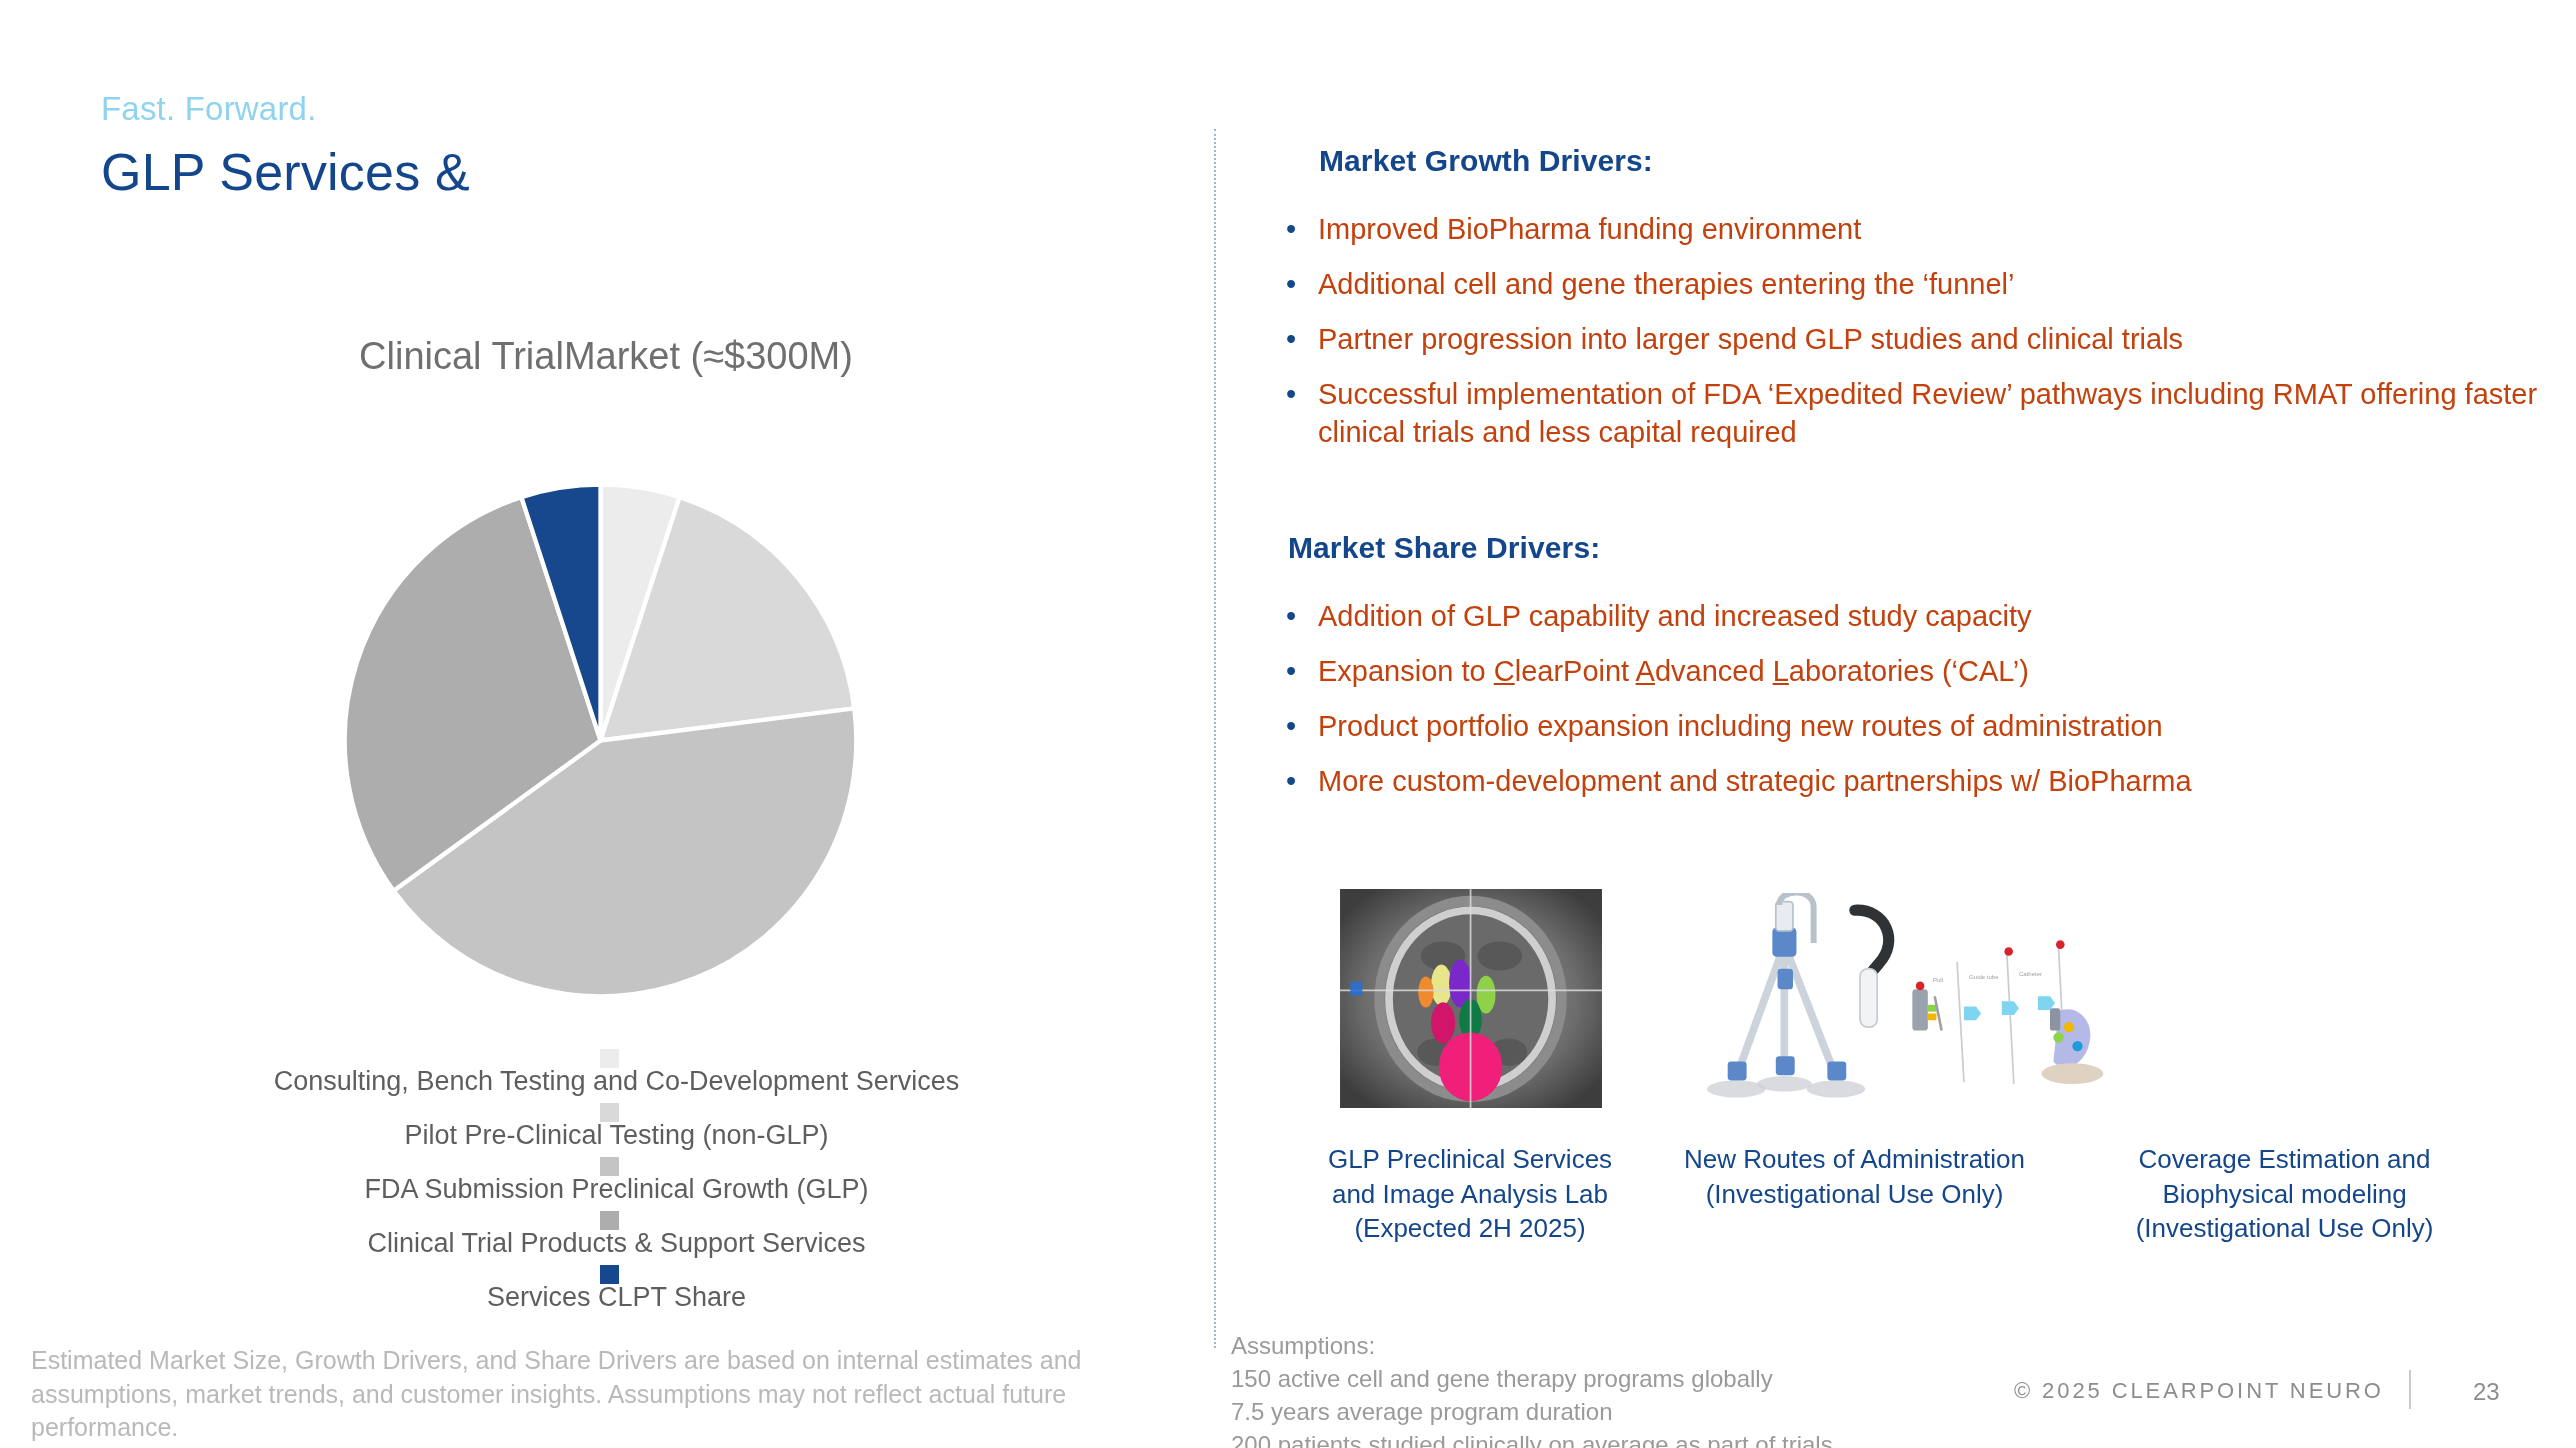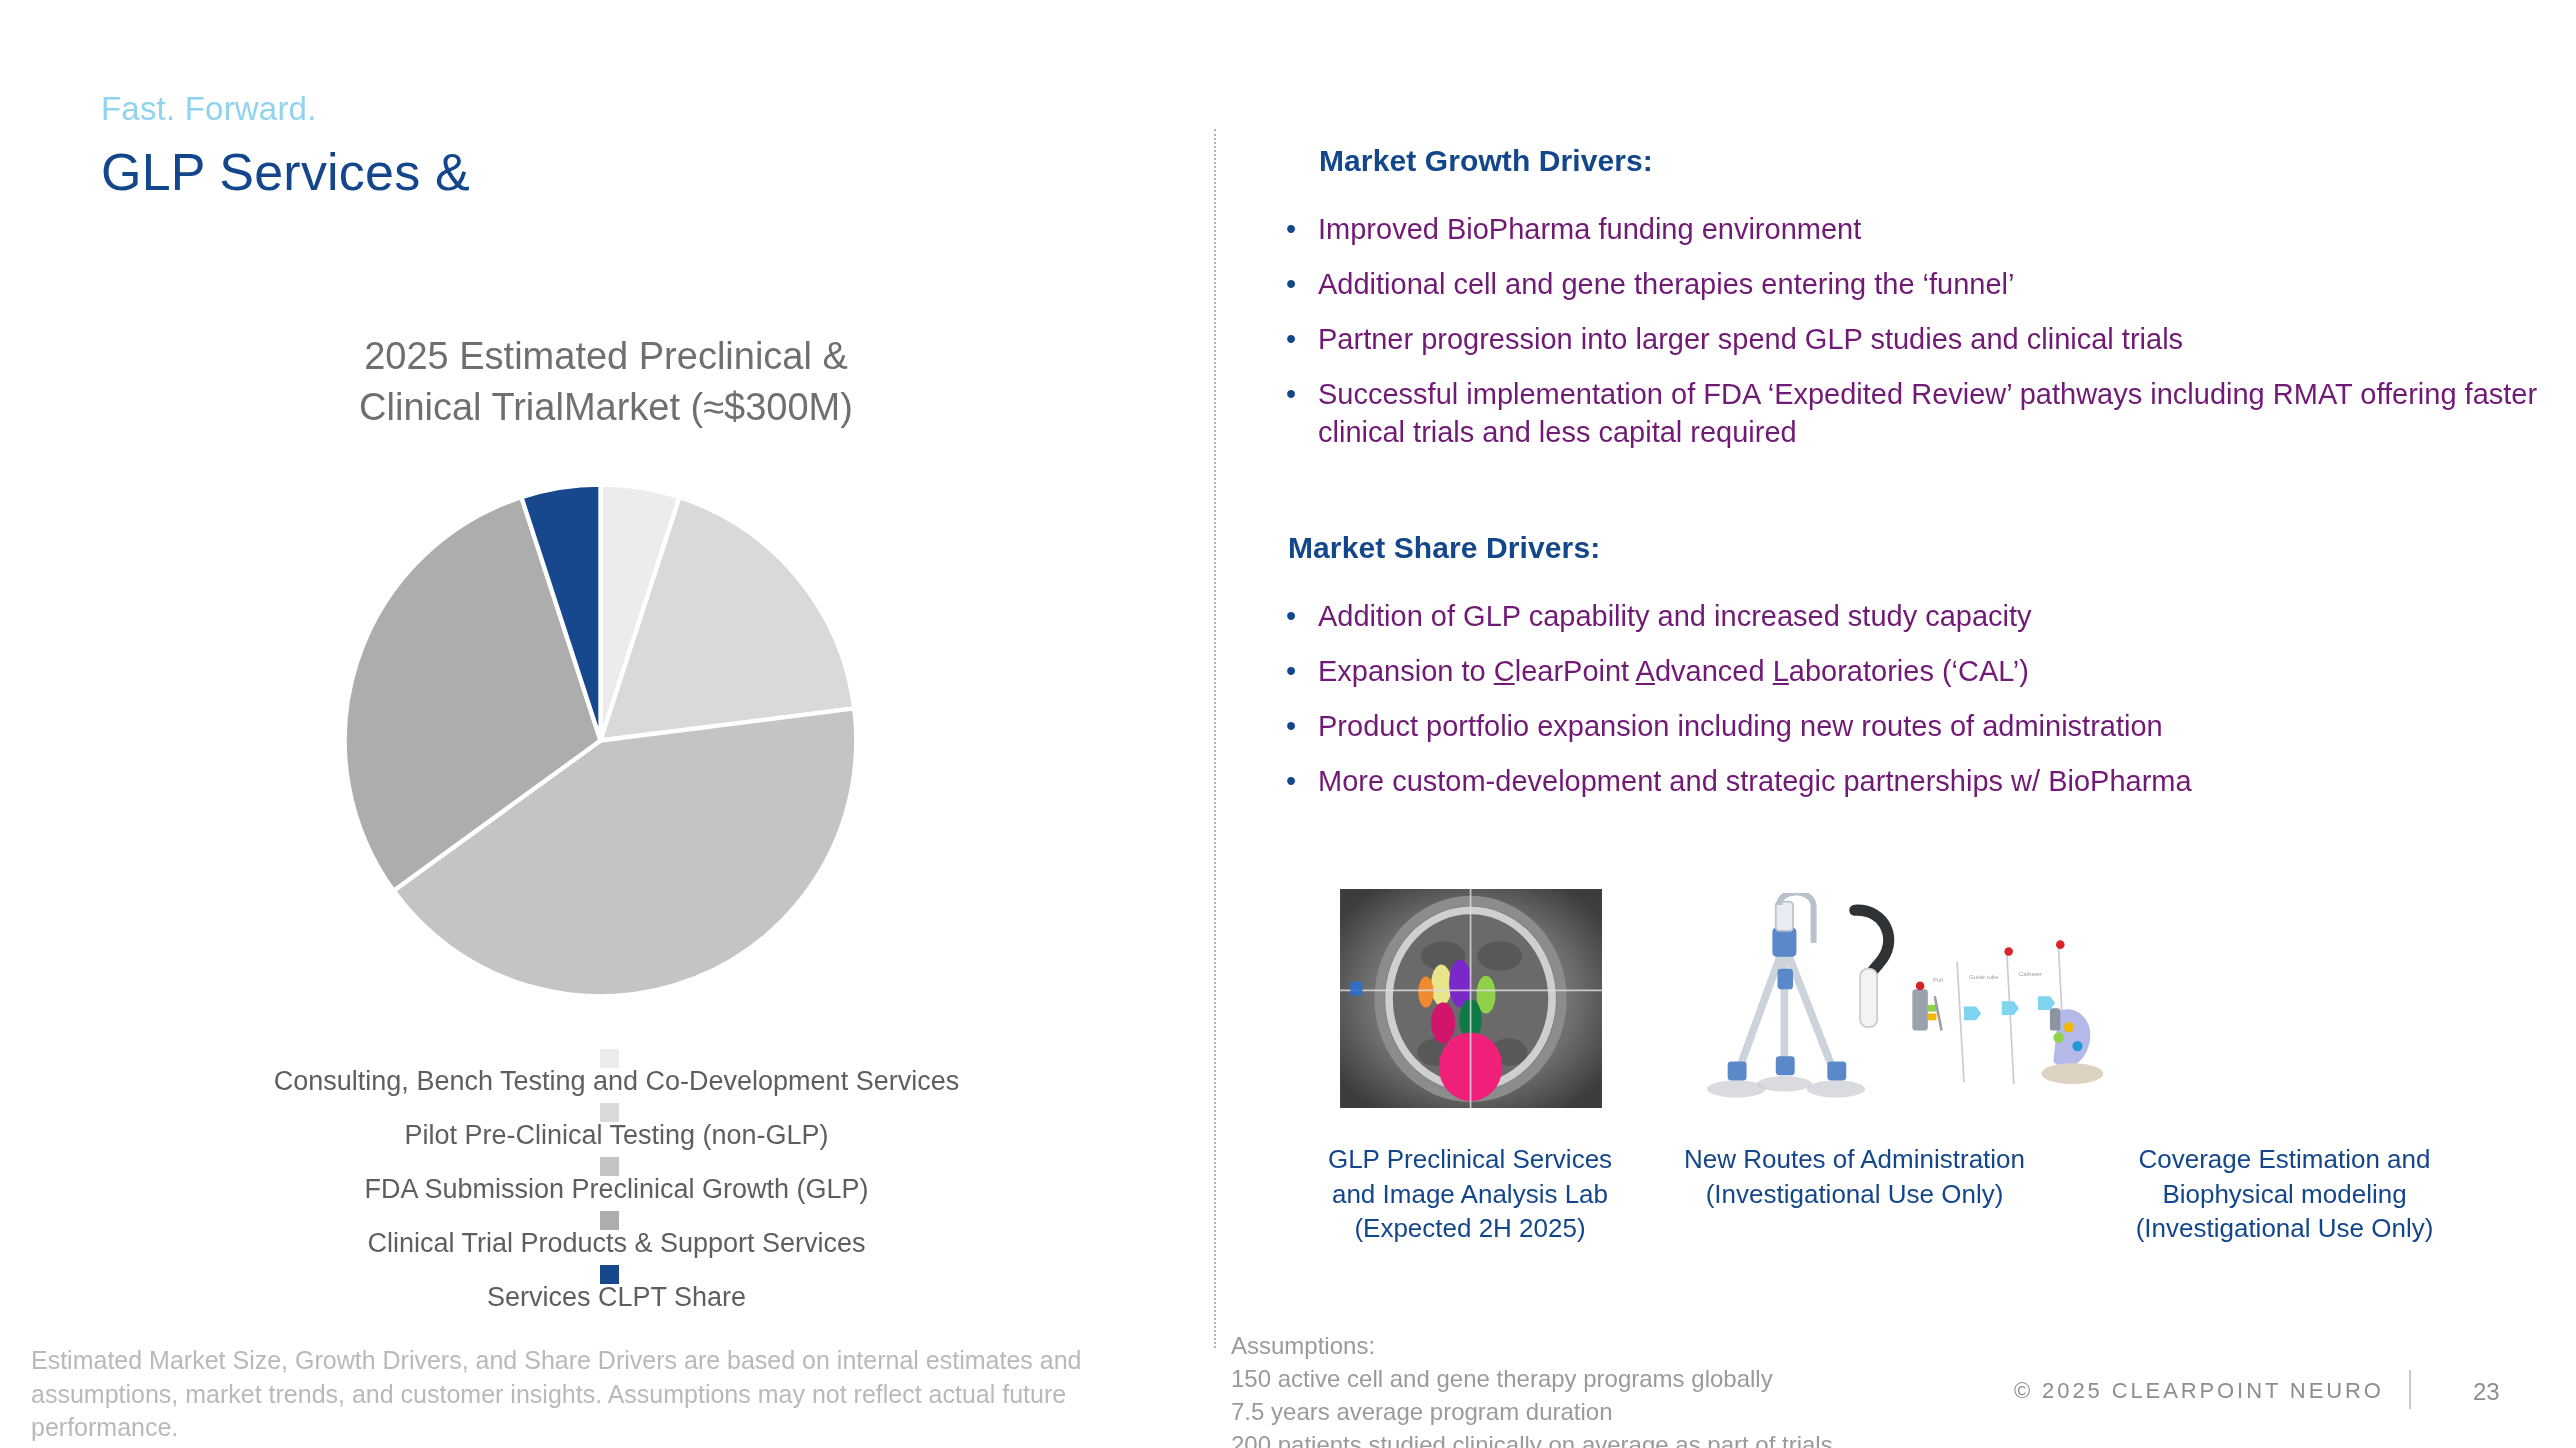--- a/index.html
+++ b/index.html
@@ -53,21 +53,21 @@
   #share-head{left:1288px;top:531px;}
 
   .bullets{position:absolute;left:1279px;width:1262px;}
   #growth-bullets{top:210px;}
   #share-bullets{top:597px;}
   .bullet{display:flex;margin-bottom:16.3px;}
   .bullet-dot{
     width:39px;flex:0 0 39px;font-size:29px;line-height:1.33;color:#14468c;
     text-align:left;padding-left:6.9px;box-sizing:border-box;
   }
-  .bullet-text{font-size:29px;line-height:1.33;color:#701a75;flex:1 1 auto;}
+  .bullet-text{font-size:29px;line-height:1.33;color:#c2410c;flex:1 1 auto;}
   .bullet-text u{text-decoration:underline;}
 
   
   .img-row{position:absolute;left:1340px;top:889px;width:1202px;height:283px;}
   .thumb{position:absolute;}
   #thumb-brain{left:0;top:0;width:262px;height:219px;}
   #thumb-smartframe{left:343px;top:4.3px;width:232px;height:215px;}
   #thumb-coverage{left:550px;top:47px;width:215px;height:172px;}
 
   .caption{
@@ -99,21 +99,20 @@
 
   <div class="tagline">Fast. Forward.</div>
 
   <div class="title">
     <div>GLP Services &amp;</div>
   </div>
 
   <div class="divider"></div>
 
   <div class="chart-title">
-    <div>2025 Estimated Preclinical &amp;</div>
     <div>Clinical TrialMarket (≈$300M)</div>
   </div>
 
   <div class="pie-wrap">
     <svg viewBox="0 0 600 604" id="pie-svg">
         <path d="M 300 302 L 300 4 A 298 298 0 0 1 392.08706432373435 18.58515814404427 Z" fill="#ececec" stroke="#ffffff" stroke-width="5" stroke-linejoin="round"></path>
         <path d="M 300 302 L 392.08706432373435 18.58515814404427 A 298 298 0 0 1 595.6501809917145 264.6506963978373 Z" fill="#d9d9d9" stroke="#ffffff" stroke-width="5" stroke-linejoin="round"></path>
         <path d="M 300 302 L 595.6501809917145 264.6506963978373 A 298 298 0 0 1 58.912935676265704 477.16000518315707 Z" fill="#c4c4c4" stroke="#ffffff" stroke-width="5" stroke-linejoin="round"></path>
         <path d="M 300 302 L 58.912935676265704 477.16000518315707 A 298 298 0 0 1 207.91293567626565 18.58515814404427 Z" fill="#adadad" stroke="#ffffff" stroke-width="5" stroke-linejoin="round"></path>
         <path d="M 300 302 L 207.91293567626565 18.58515814404427 A 298 298 0 0 1 299.99999999999994 4 Z" fill="#17478d" stroke="#ffffff" stroke-width="5" stroke-linejoin="round"></path>

